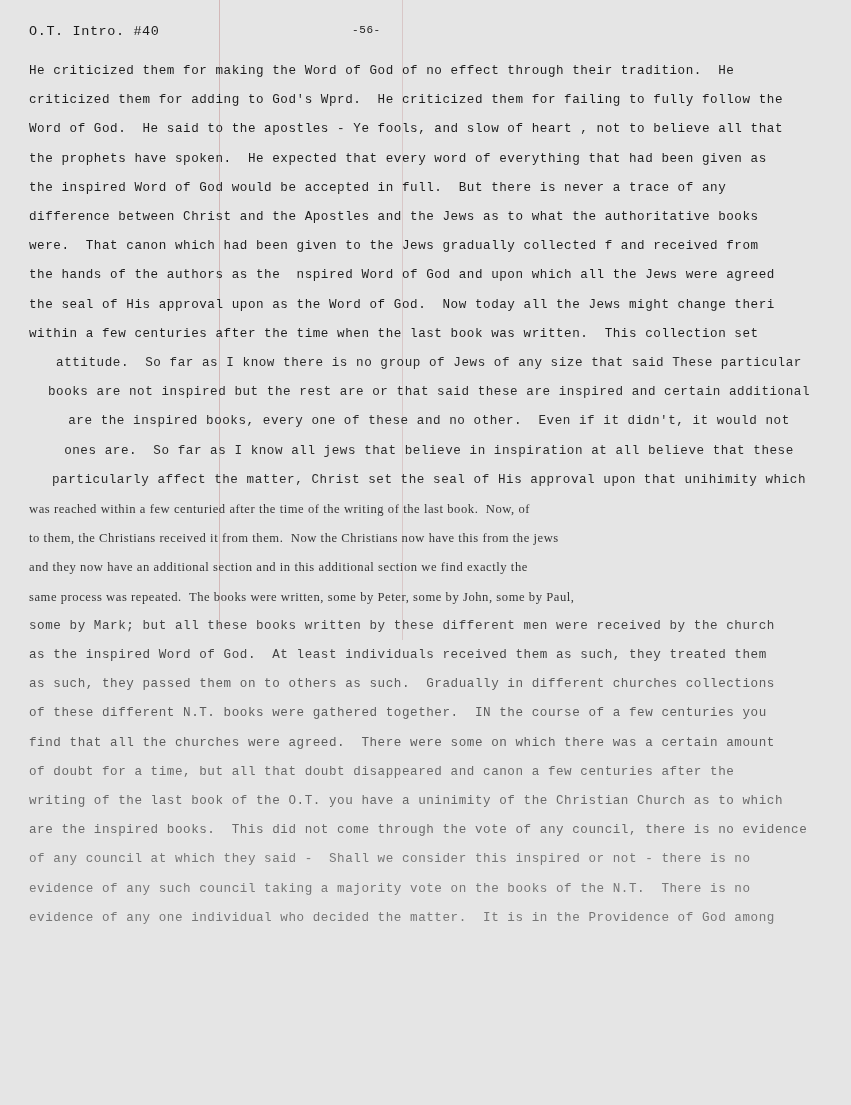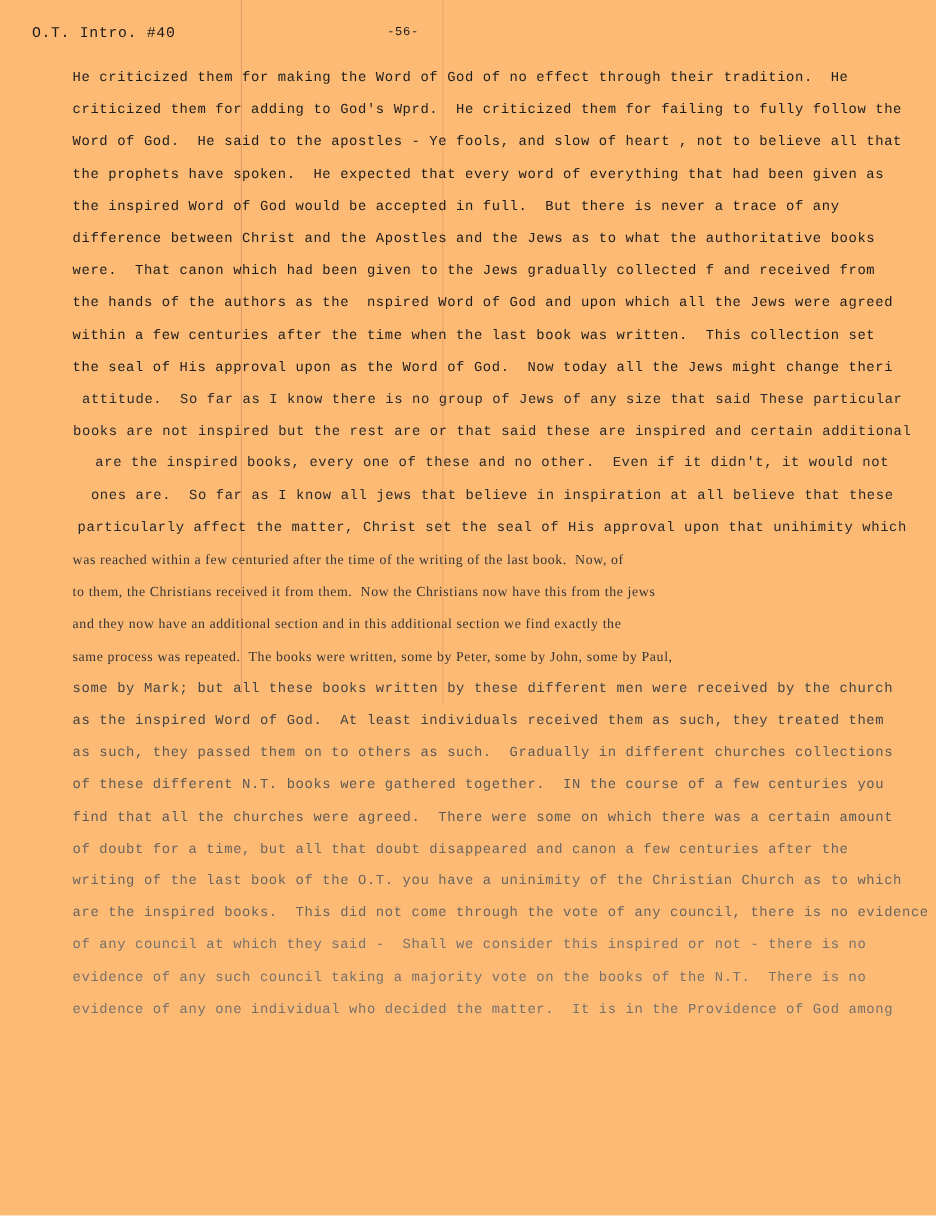--- a/index.html
+++ b/index.html
@@ -4,21 +4,21 @@
 <style>
   html, body {
     margin: 0;
     padding: 0;
     background: #ffffff;
   }
   .page {
     position: relative;
     width: 851px;
     height: 1105px;
-    background: #fdba74;
+    background: #e5e5e5;
     overflow: hidden;
     font-family: "Liberation Mono", "DejaVu Sans Mono", monospace;
     color: #1b1b1b;
   }
   
   .margin-rule {
     position: absolute;
     left: 219px;
     top: 0;
     width: 1px;
@@ -61,21 +61,20 @@
     left: 29px;
     top: 57px;
     width: 800px;
   }
   .line {
     font-size: 12.6px;
     line-height: 29.2px;
     letter-spacing: 0.55px;
     white-space: pre;
     color: #1d1d1d;
-    margin-left: 37px;
   }
   
   .f1 { color: #1d1d1d; }
   .f2 { color: #2a2a2a; text-align: center; }
   .f3 { color: #353535; font-family: Liberation Serif, serif; }
   .f4 { color: #444444; }
   .f5 { color: #555555; opacity: 0.95; }
   .f6 { color: #5e5e5e; opacity: 0.92; }
   .f7 { color: #6a6a6a; opacity: 0.90; }
 </style>
@@ -94,22 +93,22 @@
 
   <div class="body-text">
     <div class="line f1">He criticized them for making the Word of God of no effect through their tradition.  He</div>
     <div class="line f1">criticized them for adding to God's Wprd.  He criticized them for failing to fully follow the</div>
     <div class="line f1">Word of God.  He said to the apostles - Ye fools, and slow of heart , not to believe all that</div>
     <div class="line f1">the prophets have spoken.  He expected that every word of everything that had been given as</div>
     <div class="line f1">the inspired Word of God would be accepted in full.  But there is never a trace of any</div>
     <div class="line f1">difference between Christ and the Apostles and the Jews as to what the authoritative books</div>
     <div class="line f1">were.  That canon which had been given to the Jews gradually collected f and received from</div>
     <div class="line f1">the hands of the authors as the  nspired Word of God and upon which all the Jews were agreed</div>
+    <div class="line f1">the seal of His approval upon as the Word of God.  Now today all the Jews might change theri</div>
     <div class="line f1">within a few centuries after the time when the last book was written.  This collection set</div>
-    <div class="line f1">the seal of His approval upon as the Word of God.  Now today all the Jews might change theri</div>
     <div class="line f2">attitude.  So far as I know there is no group of Jews of any size that said These particular</div>
     <div class="line f2">books are not inspired but the rest are or that said these are inspired and certain additional</div>
     <div class="line f2">are the inspired books, every one of these and no other.  Even if it didn't, it would not</div>
     <div class="line f2">ones are.  So far as I know all jews that believe in inspiration at all believe that these</div>
     <div class="line f2">particularly affect the matter, Christ set the seal of His approval upon that unihimity which</div>
     <div class="line f3">was reached within a few centuried after the time of the writing of the last book.  Now, of</div>
     <div class="line f3">to them, the Christians received it from them.  Now the Christians now have this from the jews</div>
     <div class="line f3">and they now have an additional section and in this additional section we find exactly the</div>
     <div class="line f3">same process was repeated.  The books were written, some by Peter, some by John, some by Paul,</div>
     <div class="line f4">some by Mark; but all these books written by these different men were received by the church</div>

